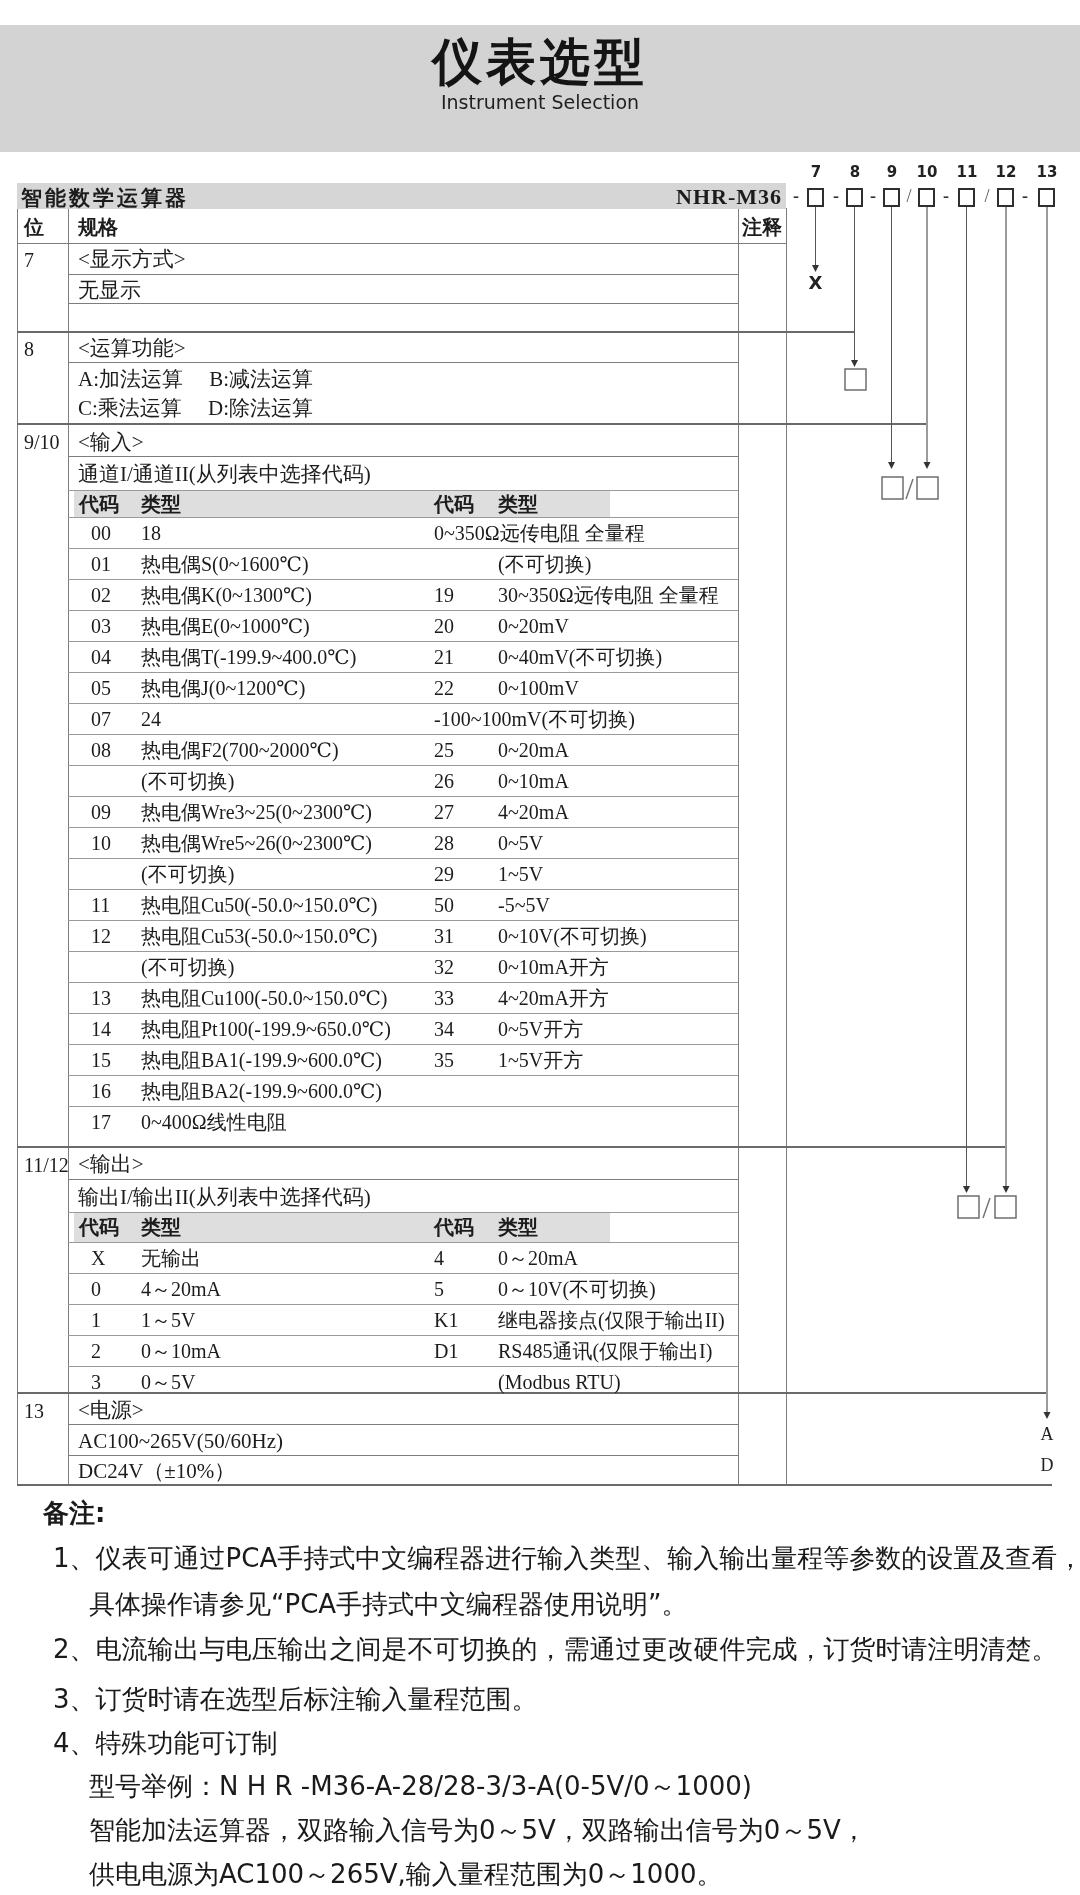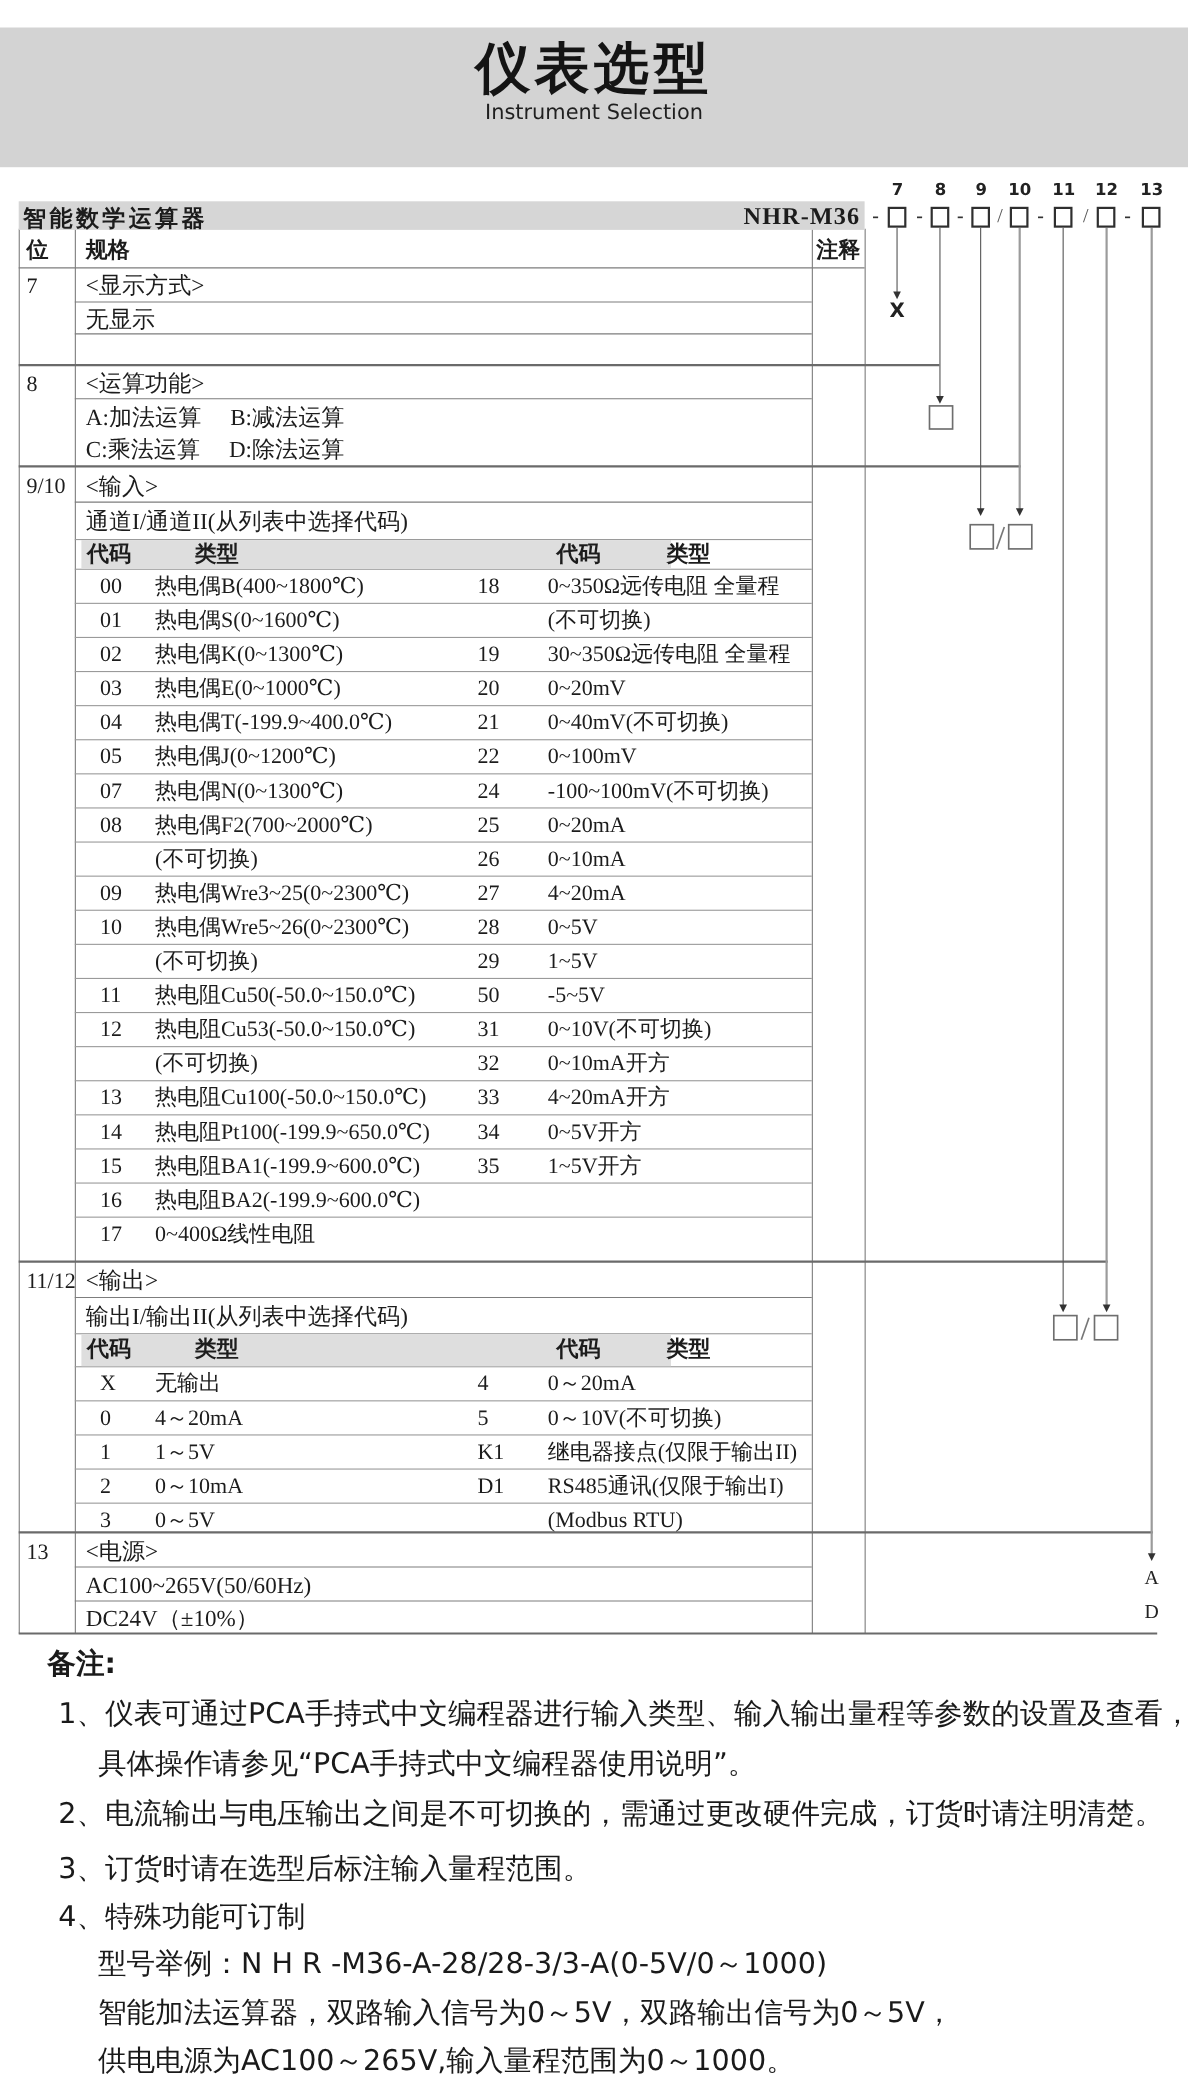--- a/index.html
+++ b/index.html
@@ -23,21 +23,21 @@
   
   .poslabel{position:absolute;left:17px;width:51px;padding-left:7px;box-sizing:border-box;
             font-size:20px;line-height:24px;}
   .specline{position:absolute;left:78px;font-size:21px;line-height:26px;white-space:pre;}
   #h-pos{position:absolute;left:24px;top:214px;font-size:20px;font-weight:bold;}
   #h-spec{position:absolute;left:78px;top:214px;font-size:20px;font-weight:bold;}
   #h-note{position:absolute;left:738px;top:214px;width:48px;text-align:center;font-size:20px;font-weight:bold;}
   
   .subtbl{position:absolute;left:68px;width:670px;border-top:1px solid #9a9a9a;font-size:20px;}
   .sthead{position:relative;display:grid;grid-template-columns:73px 293px 64px 1fr;
-          border-bottom:1px solid #9a9a9a;font-weight:bold;gap:36px;}
+          border-bottom:1px solid #9a9a9a;font-weight:bold;}
   .sthead .bg{position:absolute;left:6px;top:0;bottom:0;width:536px;background:#dedede;}
   .sthead span{position:relative;z-index:1;}
   .srow{display:grid;grid-template-columns:73px 293px 64px 1fr;height:30px;line-height:30px;
         border-bottom:1px solid #9a9a9a;white-space:pre;}
   .rows .srow:last-child{border-bottom:none;}
   .sc1{padding-left:23px;} .hc1{padding-left:11px;}
   #input-tbl{top:490px;}  #input-tbl .sthead{height:26px;line-height:26px;}
   #output-tbl{top:1212px;} #output-tbl .sthead{height:29px;line-height:29px;}
   
   .ann{position:absolute;text-align:center;}
@@ -174,27 +174,27 @@
 
   <div id="input-tbl" class="subtbl">
     <div class="sthead">
       <span class="bg"></span>
       <span class="hc1">代码</span>
       <span>类型</span>
       <span>代码</span>
       <span>类型</span>
     </div>
     <div class="rows" id="input-rows">
-        <div class="srow"><span class="sc1">00</span><span class="sc2">热电偶B(400~1800℃)</span><span class="sc3">18</span><span class="sc4">0~350Ω远传电阻 全量程</span></div>
+        <div class="srow"><span class="sc1">00</span><span class="sc3">18</span><span class="sc4">0~350Ω远传电阻 全量程</span></div>
         <div class="srow"><span class="sc1">01</span><span class="sc2">热电偶S(0~1600℃)</span><span class="sc3"></span><span class="sc4">(不可切换)</span></div>
         <div class="srow"><span class="sc1">02</span><span class="sc2">热电偶K(0~1300℃)</span><span class="sc3">19</span><span class="sc4">30~350Ω远传电阻 全量程</span></div>
         <div class="srow"><span class="sc1">03</span><span class="sc2">热电偶E(0~1000℃)</span><span class="sc3">20</span><span class="sc4">0~20mV</span></div>
         <div class="srow"><span class="sc1">04</span><span class="sc2">热电偶T(-199.9~400.0℃)</span><span class="sc3">21</span><span class="sc4">0~40mV(不可切换)</span></div>
         <div class="srow"><span class="sc1">05</span><span class="sc2">热电偶J(0~1200℃)</span><span class="sc3">22</span><span class="sc4">0~100mV</span></div>
-        <div class="srow"><span class="sc1">07</span><span class="sc2">热电偶N(0~1300℃)</span><span class="sc3">24</span><span class="sc4">-100~100mV(不可切换)</span></div>
+        <div class="srow"><span class="sc1">07</span><span class="sc3">24</span><span class="sc4">-100~100mV(不可切换)</span></div>
         <div class="srow"><span class="sc1">08</span><span class="sc2">热电偶F2(700~2000℃)</span><span class="sc3">25</span><span class="sc4">0~20mA</span></div>
         <div class="srow"><span class="sc1"></span><span class="sc2">(不可切换)</span><span class="sc3">26</span><span class="sc4">0~10mA</span></div>
         <div class="srow"><span class="sc1">09</span><span class="sc2">热电偶Wre3~25(0~2300℃)</span><span class="sc3">27</span><span class="sc4">4~20mA</span></div>
         <div class="srow"><span class="sc1">10</span><span class="sc2">热电偶Wre5~26(0~2300℃)</span><span class="sc3">28</span><span class="sc4">0~5V</span></div>
         <div class="srow"><span class="sc1"></span><span class="sc2">(不可切换)</span><span class="sc3">29</span><span class="sc4">1~5V</span></div>
         <div class="srow"><span class="sc1">11</span><span class="sc2">热电阻Cu50(-50.0~150.0℃)</span><span class="sc3">50</span><span class="sc4">-5~5V</span></div>
         <div class="srow"><span class="sc1">12</span><span class="sc2">热电阻Cu53(-50.0~150.0℃)</span><span class="sc3">31</span><span class="sc4">0~10V(不可切换)</span></div>
         <div class="srow"><span class="sc1"></span><span class="sc2">(不可切换)</span><span class="sc3">32</span><span class="sc4">0~10mA开方</span></div>
         <div class="srow"><span class="sc1">13</span><span class="sc2">热电阻Cu100(-50.0~150.0℃)</span><span class="sc3">33</span><span class="sc4">4~20mA开方</span></div>
         <div class="srow"><span class="sc1">14</span><span class="sc2">热电阻Pt100(-199.9~650.0℃)</span><span class="sc3">34</span><span class="sc4">0~5V开方</span></div>

